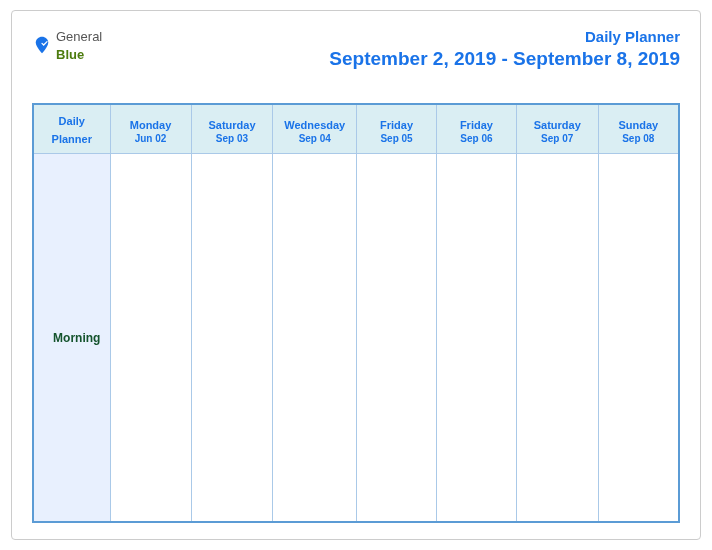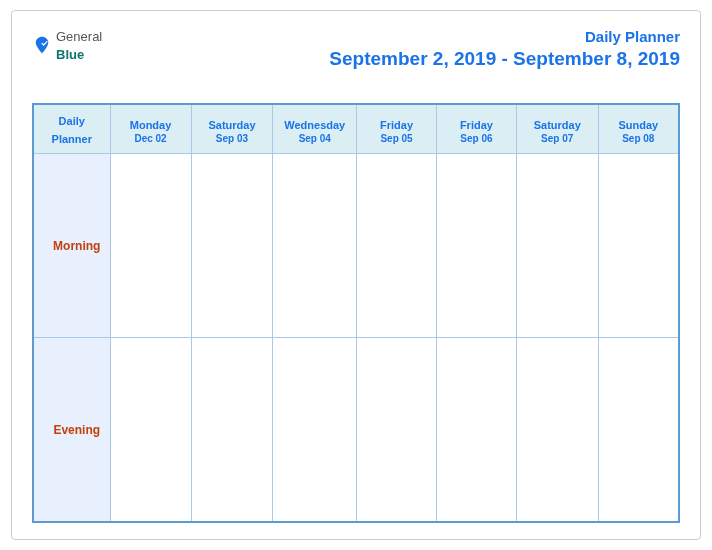--- a/index.html
+++ b/index.html
@@ -44,21 +44,21 @@
     }
 
     .logo-text-general {
       font-size: 13px;
       color: #555555;
       font-weight: 400;
     }
 
     .logo-text-blue {
       font-size: 13px;
-      color: #0f766e;
+      color: #4d7c0f;
       font-weight: 700;
     }
 
     .logo-icon {
       width: 20px;
       height: 20px;
     }
 
     .title-area {
       text-align: right;
@@ -110,21 +110,21 @@
       font-weight: 600;
       color: #1a73e8;
       display: block;
     }
 
     .row-label-cell {
       background-color: #e8f0fe;
       width: 80px;
       font-size: 12px;
       font-weight: 700;
-      color: #c2410c;
+      color: #14532d;
       vertical-align: middle;
       padding-left: 10px;
     }
 
     .planner-table tbody tr td {
       background-color: #ffffff;
       height: 100px;
       width: 86px;
     }
 
@@ -156,21 +156,21 @@
 
   <table class="planner-table">
     <thead>
       <tr>
         <th>
           <span class="col-header-main">Daily
 Planner</span>
         </th>
         <th>
           <span class="col-header-main">Monday</span>
-          <span class="col-header-date">Dec 02</span>
+          <span class="col-header-date">Jun 02</span>
         </th>
         <th>
           <span class="col-header-main">Saturday</span>
           <span class="col-header-date">Sep 03</span>
         </th>
         <th>
           <span class="col-header-main">Wednesday</span>
           <span class="col-header-date">Sep 04</span>
         </th>
         <th>
@@ -195,25 +195,15 @@
       <tr>
         <td class="row-label-cell">Morning</td>
         <td></td>
         <td></td>
         <td></td>
         <td></td>
         <td></td>
         <td></td>
         <td></td>
       </tr>
-      <tr>
-        <td class="row-label-cell">Evening</td>
-        <td></td>
-        <td></td>
-        <td></td>
-        <td></td>
-        <td></td>
-        <td></td>
-        <td></td>
-      </tr>
     </tbody>
   </table>
 </div>
 
 </body></html>

